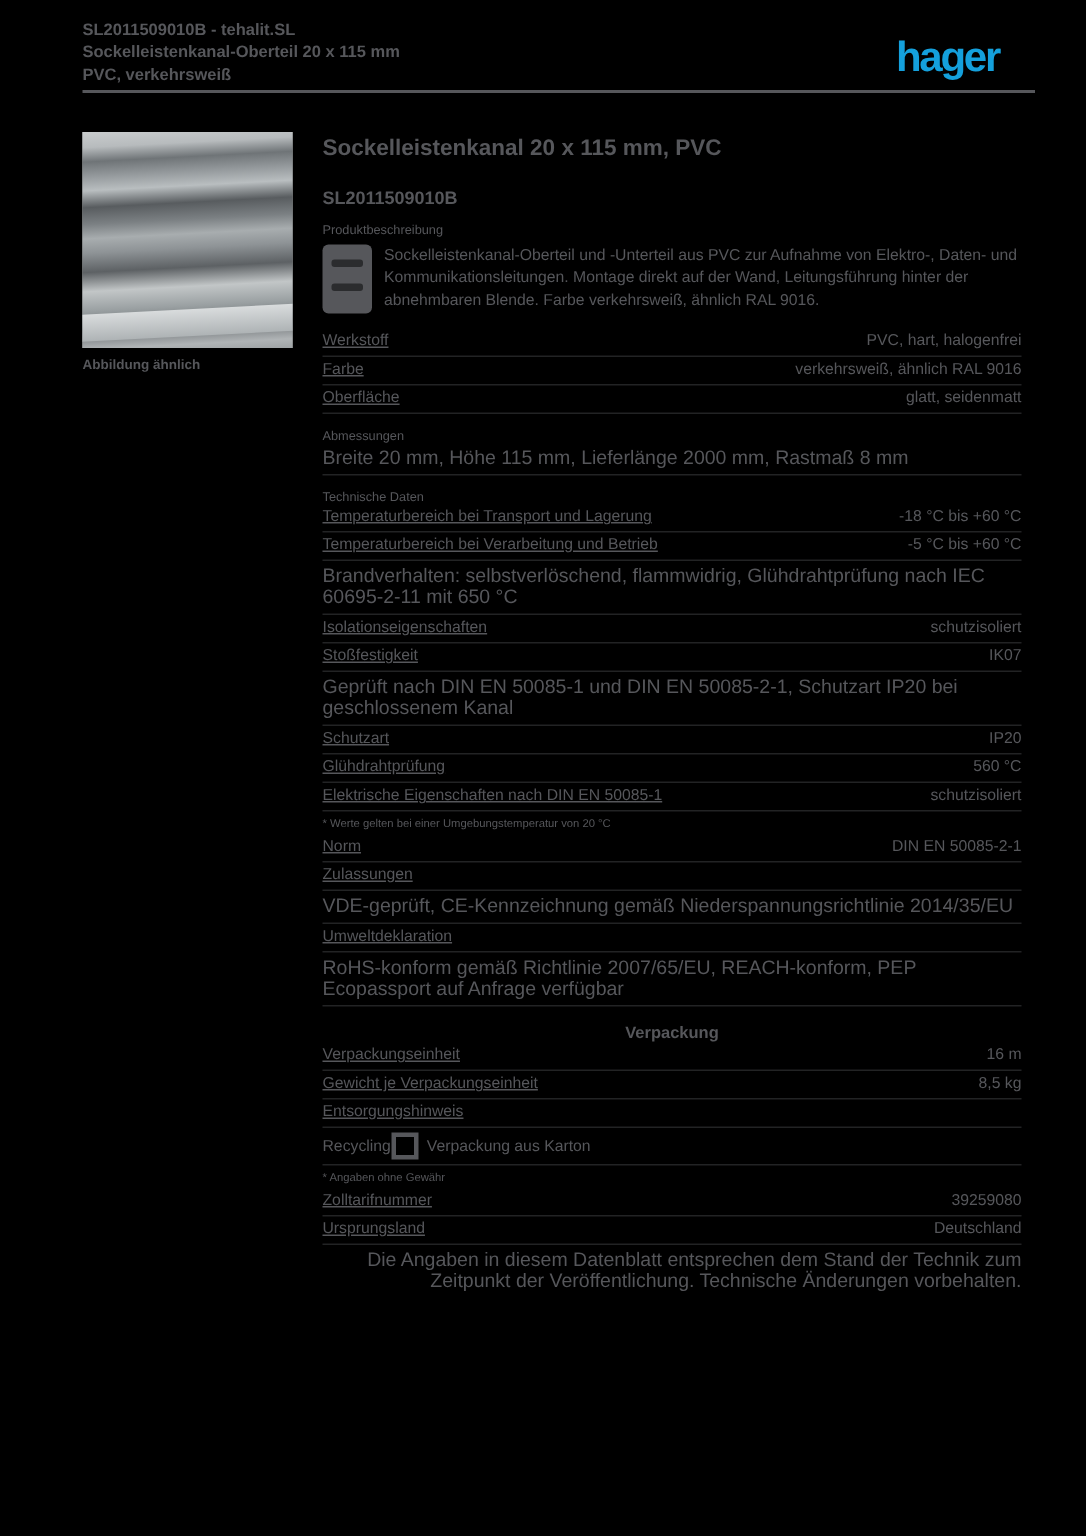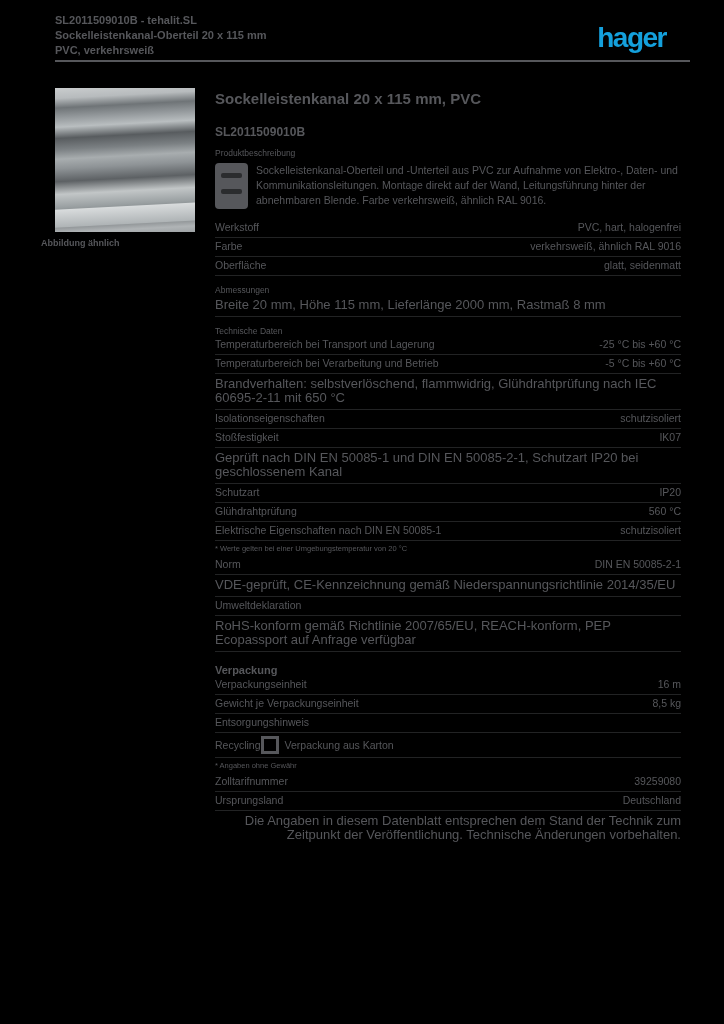--- a/index.html
+++ b/index.html
@@ -18,44 +18,44 @@
   .photo .profile{position:absolute;left:-12px;top:-6px;width:170px;height:160px;
       transform:rotate(-3deg);
       background:linear-gradient(180deg,
         #cdd0d1 0%,#b7bbbd 8%,
         #6f7477 14%,#94999c 20%,#b9bec0 26%,
         #585c5f 33%,#7b8083 40%,#a8adaf 46%,
         #8e9396 52%,#5d6164 60%,#c2c6c7 68%,
         #9aa0a2 76%,#6a6f72 84%,#b0b4b6 92%,#8c9193 100%);}
   .photo .lip{position:absolute;left:-12px;top:118px;width:170px;height:18px;
       transform:rotate(-3deg);background:linear-gradient(180deg,#d9dcdd,#aeb3b5);}
-  .photo-caption{position:absolute;left:41px;top:238px;width:150px;font-size:9px;
+  .photo-caption{position:absolute;left:55px;top:238px;width:150px;font-size:9px;
       line-height:11px;color:#56575b;font-weight:bold;}
 
   
   .main{position:absolute;left:215px;top:90px;width:466px;}
   .title{font-size:15px;font-weight:bold;line-height:18px;color:#56575b;}
   .reference{margin-top:17px;font-size:12px;font-weight:bold;color:#56575b;}
   .mini-heading{margin-top:9px;font-size:8.5px;color:#56575b;}
   .intro{margin-top:5px;display:flex;align-items:flex-start;}
   .pictogram{flex:0 0 33px;height:46px;margin-right:8px;background:#56575b;border-radius:4px;position:relative;}
   .pictogram:before,.pictogram:after{content:"";position:absolute;left:6px;right:6px;height:5px;
       background:#2b2c2e;border-radius:2px;}
   .pictogram:before{top:10px;} .pictogram:after{top:26px;}
   .intro-text{font-size:10.5px;line-height:15px;color:#56575b;}
 
   .rows{margin-top:10px;}
   .row{display:flex;justify-content:space-between;align-items:baseline;
        padding:2px 0 3px 0;border-bottom:1px solid rgba(86,87,91,.4);}
-  .row .lbl{font-size:10.5px;line-height:13px;color:#56575b;padding-right:12px;}
+  .row .lbl{font-size:10.5px;line-height:13px;color:#56575b;padding-right:12px;text-decoration:underline;}
   .row .val{font-size:10.5px;line-height:13px;color:#56575b;text-align:right;white-space:nowrap;}
   .rowwrap{font-size:13px;line-height:14px;color:#56575b;
        padding:3px 0 4px 0;border-bottom:1px solid rgba(86,87,91,.4);}
   .row--noborder{border-bottom:none;text-align:right;}
-  .section-heading{margin-top:12px;font-size:11px;font-weight:bold;color:#56575b;}
+  .section-heading{margin-top:12px;font-size:11px;font-weight:bold;color:#56575b;text-align:center;}
   .small-note{font-size:7.5px;line-height:10px;color:#56575b;margin:3px 0 2px 0;}
   .icon-row{display:flex;align-items:center;padding:3px 0;border-bottom:1px solid rgba(86,87,91,.4);}
   .icon-row .lbl{font-size:10.5px;color:#56575b;margin-right:0;}
   .square-icon{width:12px;height:12px;border:3px solid #56575b;background:transparent;margin-right:6px;}
 
   
   .footer-rule{position:absolute;left:55px;top:986px;width:635px;height:2px;background:#56575b;}
   .footer-link{position:absolute;left:55px;top:992px;width:104px;height:19px;background:#ffffff;
       color:#3d3d3f;font-size:9px;line-height:19px;padding-left:12px;box-sizing:border-box;}
   .footer-center{position:absolute;left:50%;transform:translateX(-50%);top:995px;
@@ -107,21 +107,21 @@
         <span class="val">glatt, seidenmatt</span>
       </div>
     </div>
 
     <div class="mini-heading">Abmessungen</div>
     <div class="rowwrap">Breite 20 mm, Höhe 115 mm, Lieferlänge 2000 mm, Rastmaß 8 mm</div>
 
     <div class="mini-heading">Technische Daten</div>
     <div class="row">
       <span class="lbl">Temperaturbereich bei Transport und Lagerung</span>
-      <span class="val">-25 °C bis +60 °C</span>
+      <span class="val">-18 °C bis +60 °C</span>
     </div>
     <div class="row">
       <span class="lbl">Temperaturbereich bei Verarbeitung und Betrieb</span>
       <span class="val">-5 °C bis +60 °C</span>
     </div>
     <div class="rowwrap">Brandverhalten: selbstverlöschend, flammwidrig, Glühdrahtprüfung nach IEC 60695-2-11 mit 650 °C</div>
 
     <div class="row">
       <span class="lbl">Isolationseigenschaften</span>
       <span class="val">schutzisoliert</span>
@@ -142,20 +142,24 @@
     </div>
     <div class="row">
       <span class="lbl">Elektrische Eigenschaften nach DIN EN 50085-1</span>
       <span class="val">schutzisoliert</span>
     </div>
     <div class="small-note">* Werte gelten bei einer Umgebungstemperatur von 20 °C</div>
 
     <div class="row">
       <span class="lbl">Norm</span>
       <span class="val">DIN EN 50085-2-1</span>
+    </div>
+    <div class="row">
+      <span class="lbl">Zulassungen</span>
+      <span class="val"></span>
     </div>
     <div class="rowwrap">VDE-geprüft, CE-Kennzeichnung gemäß Niederspannungsrichtlinie 2014/35/EU</div>
     <div class="row">
       <span class="lbl">Umweltdeklaration</span>
       <span class="val"></span>
     </div>
     <div class="rowwrap">RoHS-konform gemäß Richtlinie 2007/65/EU, REACH-konform, PEP Ecopassport auf Anfrage verfügbar</div>
 
     <div class="section-heading">Verpackung</div>
     <div class="row">

